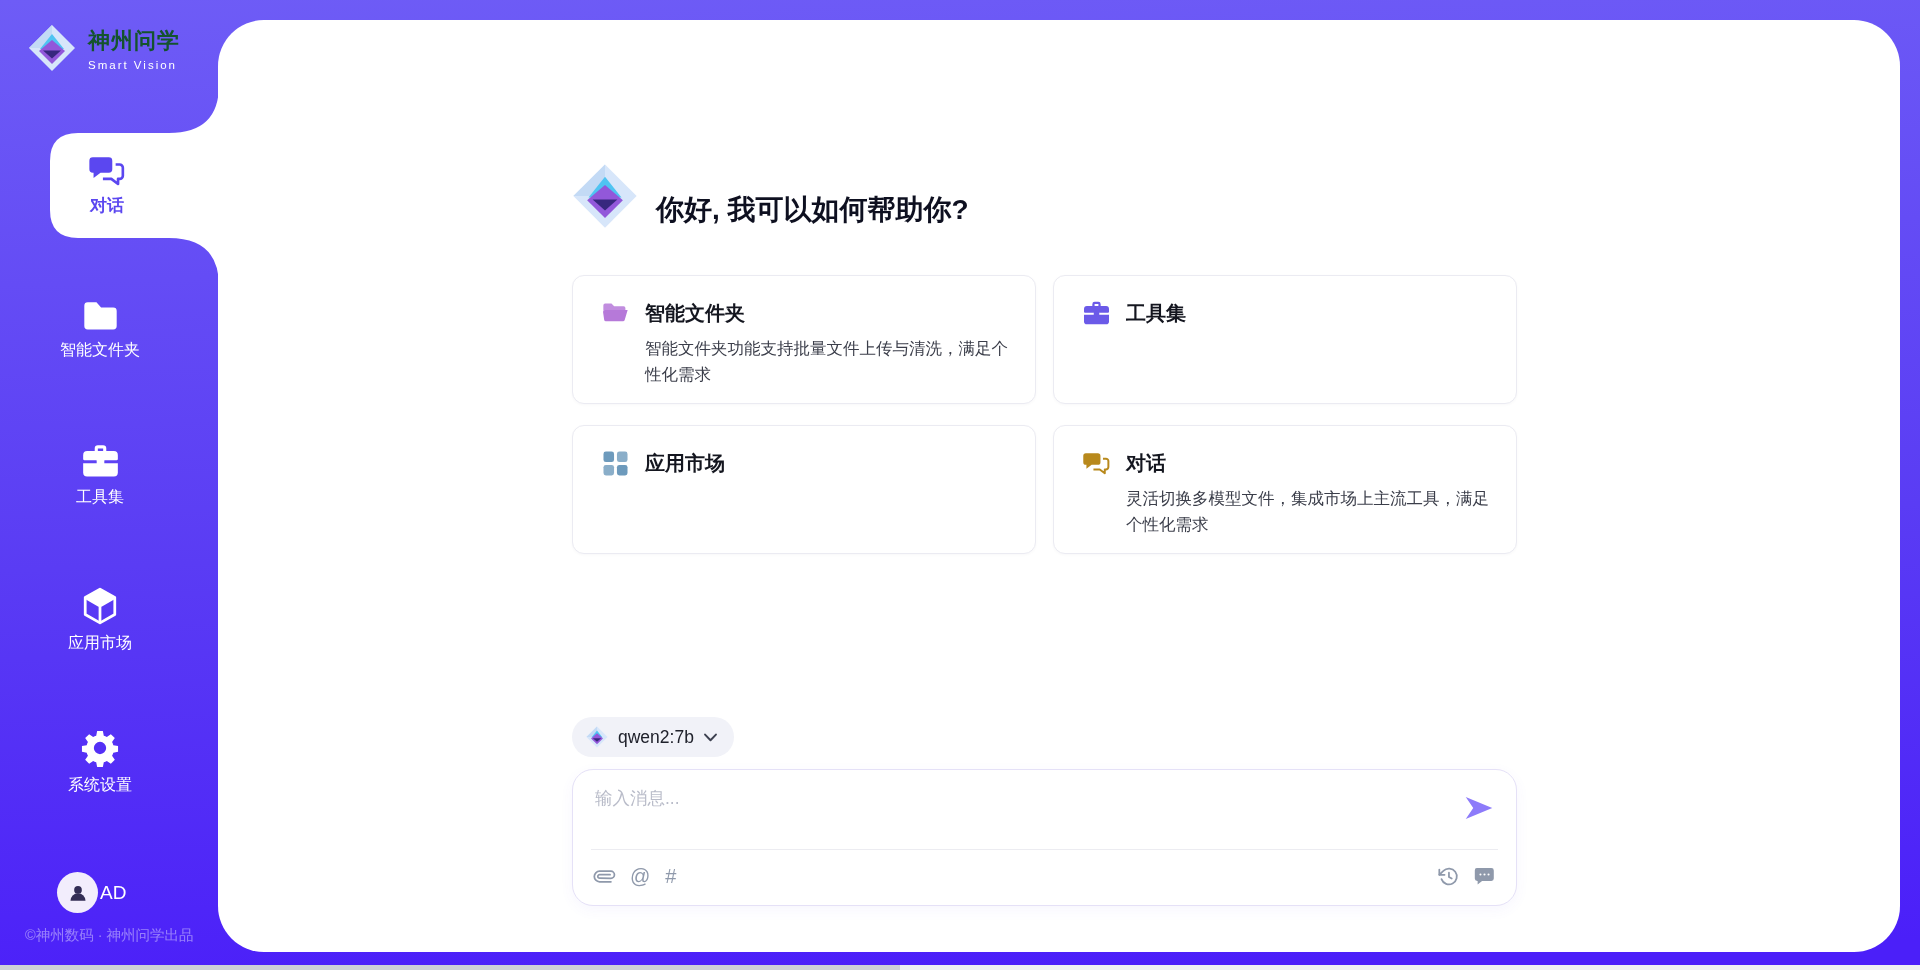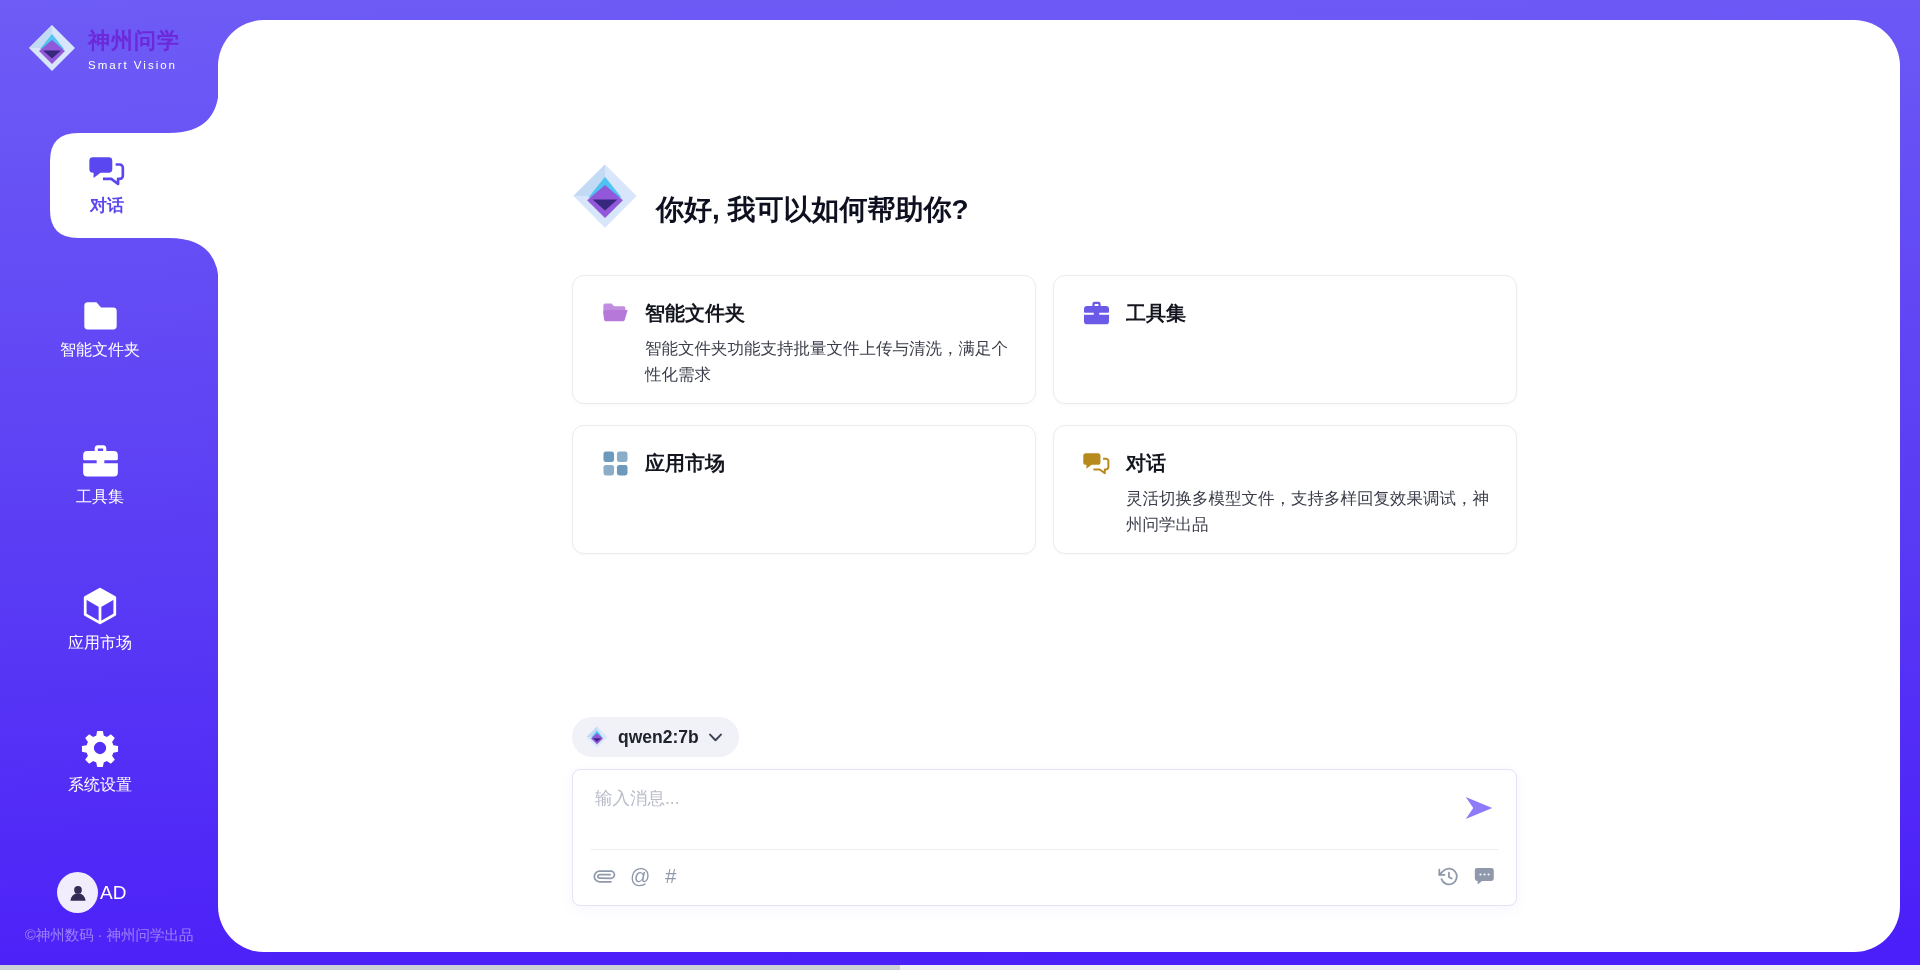--- a/index.html
+++ b/index.html
@@ -9,21 +9,21 @@
     background:linear-gradient(178deg,#6e5cf6 0%,#5a3cf4 55%,#4b1ff9 97%);
     position:relative; color:#15171e;
   }
   svg { display:block; }
   .hidden-defs { position:absolute; width:0; height:0; overflow:hidden; }
 
   
   .sidebar { position:absolute; left:0; top:0; width:218px; height:100%; }
   .logo-row { position:absolute; left:28px; top:24px; display:flex; align-items:center; gap:12px; }
   .logo-dmd { width:48px; height:48px; }
-  .brand-name { color:#6d28d9; font-size:22px; font-weight:700; letter-spacing:1px; }
+  .brand-name { color:#14532d; font-size:22px; font-weight:700; letter-spacing:1px; }
   .brand-sub { color:#fff; font-size:11.5px; letter-spacing:2px; margin-top:3px; }
 
   .tab-blob { position:absolute; left:48px; top:85px; width:171px; height:205px; }
   .tab-content { position:absolute; left:48px; top:133px; width:118px; height:105px;
     display:flex; flex-direction:column; align-items:center; justify-content:center; gap:7px; cursor:pointer; }
   .tab-content .nav-ic { width:36px; height:32px; color:#5b47f0; }
   .tab-label { color:#5b47f0; font-size:17px; font-weight:600; }
 
   .nav-item { position:absolute; left:0; width:200px; display:flex; flex-direction:column;
     align-items:center; gap:8px; cursor:pointer; }
@@ -53,25 +53,25 @@
   .card-head { display:flex; align-items:center; gap:16px; }
   .card-ic { width:27px; height:25px; flex:0 0 auto; }
   .card-title { font-size:20px; font-weight:700; color:#14161f; }
   .card-desc { margin:9px 0 0 43px; font-size:16.5px; line-height:1.55; color:#3b3e4a; }
   .ic-folder { color:#b679d9; } .ic-toolbox { color:#6b5ae8; }
   .ic-grid { color:#6d9abc; } .ic-chat-gold { color:#b8891c; }
 
   .model-pill { position:absolute; left:0; top:697px; height:40px; display:inline-flex; align-items:center;
     gap:10px; padding:0 17px 0 14px; background:#f1f2f8; border-radius:20px; cursor:pointer; }
   .pill-dmd { width:22px; height:22px; }
-  .pill-label { font-size:17.5px; color:#20222c;font-weight:bold; }
+  .pill-label { font-size:17.5px; color:#20222c; }
   .pill-chevron { width:13px; height:9px; color:#3d4150; }
 
   .composer { position:absolute; left:0; top:749px; width:945px; height:137px; background:#fff;
-    border:1px solid #e5e1f7; border-radius:8px; box-shadow:0 4px 14px rgba(93,72,240,.05); }
+    border:1px solid #e5e1f7; border-radius:21px; box-shadow:0 4px 14px rgba(93,72,240,.05); }
   .composer textarea { position:absolute; left:22px; top:16px; width:840px; height:55px; border:none; outline:none;
     resize:none; font-family:inherit; font-size:17.5px; color:#33353f; background:transparent; }
   .composer textarea::placeholder { color:#b9bcc9; }
   .send-btn { position:absolute; right:22px; top:24px; width:30px; height:28px; color:#8d7bfa;
     background:none; border:none; cursor:pointer; padding:0; }
   .composer-divider { position:absolute; left:18px; right:18px; top:79px; height:1px; background:#ececf1; }
   .tools-left { position:absolute; left:21px; bottom:17px; display:flex; align-items:center; gap:15px; }
   .tools-right { position:absolute; right:21px; bottom:17px; display:flex; align-items:center; gap:15px; }
   .tool-btn { background:none; border:none; padding:0; cursor:pointer; color:#8f99ab;
     display:flex; align-items:center; justify-content:center; height:24px; }
@@ -255,21 +255,21 @@
       </div>
     </div>
 
     <div class="card">
       <div class="card-head">
         <svg class="card-ic ic-chat-gold">
             <use href="#sym-chat"></use>
           </svg>
         <div class="card-title">对话</div>
       </div>
-      <div class="card-desc">灵活切换多模型文件，支持多样回复效果调试，神州问学出品</div>
+      <div class="card-desc">灵活切换多模型文件，集成市场上主流工具，满足个性化需求</div>
     </div>
 
   </div>
 
   <div class="model-pill">
     <svg class="pill-dmd">
         <use href="#sym-diamond"></use>
       </svg>
     <div class="pill-label">qwen2:7b</div>
     <svg class="pill-chevron">

